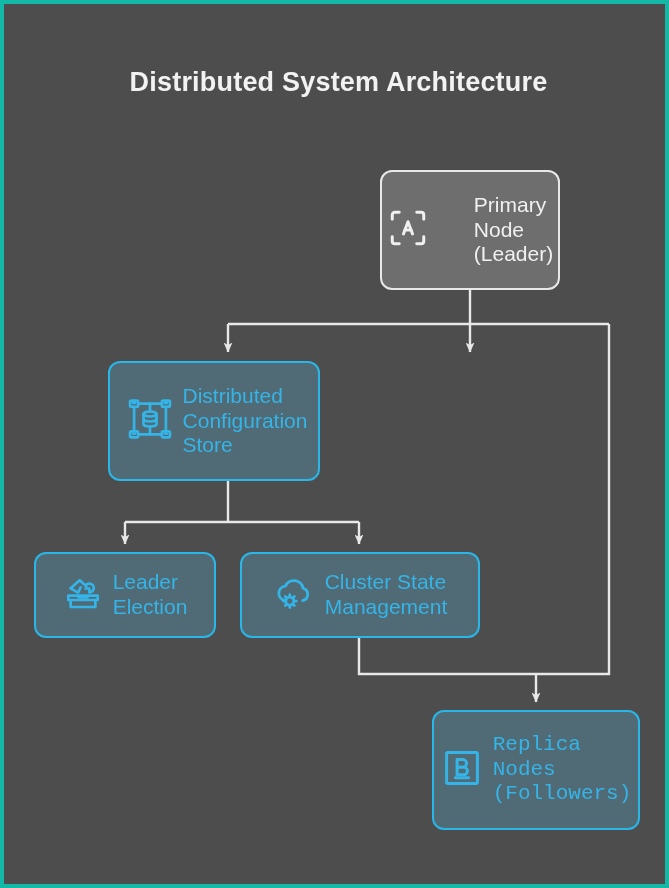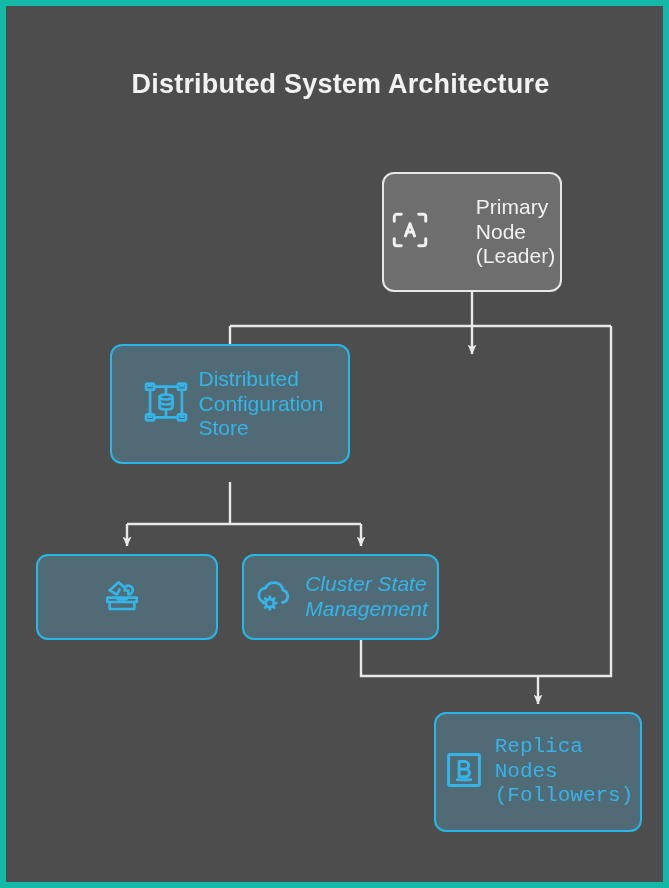--- a/index.html
+++ b/index.html
@@ -9,21 +9,21 @@
   }
   body {
     font-family: "Liberation Sans", sans-serif;
   }
   #canvas {
     position: relative;
     width: 669px;
     height: 888px;
     box-sizing: border-box;
     background: #4d4d4d;
-    border: 6px solid #14b8a6;
+    border: 4px solid #14b8a6;
     overflow: hidden;
   }
   #diagram-title {
     position: absolute;
     left: 0;
     top: 63px;
     width: 669px;
     text-align: center;
     color: #f2f2f2;
     font-size: 27px;
@@ -66,24 +66,24 @@
     font-size: 21px;
     line-height: 1.17;
     white-space: pre-line;
     text-align: left;
   }
   .node.primary .label { color: #f0f0f0; }
   .node.cyan .label { color: #35b4e8; }
 
   
   #node-primary    { left: 376px; top: 166px; width: 180px; height: 120px; }
-  #node-config     { left: 104px; top: 338px; width: 240px; height: 120px; padding-left: 6px; }
+  #node-config     { left: 104px; top: 357px; width: 212px; height: 120px; padding-left: 6px; }
   #node-haproxy    { left: 376px; top: 356px; width: 180px; height: 120px; }
   #node-election   { left: 30px;  top: 548px; width: 182px; height: 86px; }
-  #node-cluster    { left: 236px; top: 548px; width: 197px; height: 86px; font-style: italic; }
+  #node-cluster    { left: 236px; top: 548px; width: 240px; height: 86px; }
   #node-replica    { left: 428px; top: 706px; width: 208px; height: 120px; font-family: Liberation Mono, monospace; }
 </style>
 </head>
 <body>
 
 <div id="canvas">
 
   <div id="diagram-title">Distributed System Architecture</div>
 
   <svg class="edges" viewBox="0 0 669 888">
@@ -157,20 +157,22 @@
       <svg width="40" height="40" viewBox="0 0 24 24" fill="none" stroke="#35b4e8" stroke-width="1.6" stroke-linecap="round" stroke-linejoin="round">
         <path d="M3.2 13.6h17.6v2.6H3.2Z"></path>
         <path d="M4.6 16.2v4.2h14.8v-4.2"></path>
         <path d="M9.4 14.6h5.2"></path>
         <path d="M4.6 9.2 10 4.4l4 3.6"></path>
         <path d="M4.6 9.2 9 11.8l1.6-3.2"></path>
         <path d="M13.6 7.2c1.8-1.5 4.2-.9 4.8 1 .5 1.7-.8 3.2-2.4 3.4"></path>
         <path d="M13.5 9.3h2.3v2.2"></path>
       </svg>
     </span>
+    <span class="label">Leader
+Election</span>
   </div>
 
   <div class="node cyan" id="node-cluster">
     <span class="icon">
       <svg width="42" height="42" viewBox="0 0 24 24" fill="none" stroke="#35b4e8" stroke-width="1.6" stroke-linecap="round" stroke-linejoin="round">
         <path d="M6.6 16.2A4.1 4.1 0 0 1 7.1 8.1a5.3 5.3 0 0 1 10.1 1.2 3.6 3.6 0 0 1-.3 7"></path>
         <circle cx="9.6" cy="16.6" r="2.3"></circle>
         <path d="M9.6 12.9v1.2M9.6 19.1v1.2M5.9 16.6h1.2M12.1 16.6h1.2"></path>
         <path d="M7 14 7.8 14.8M11.4 18.4l.8.8M12.2 14 11.4 14.8M7.8 18.4 7 19.2"></path>
       </svg>

